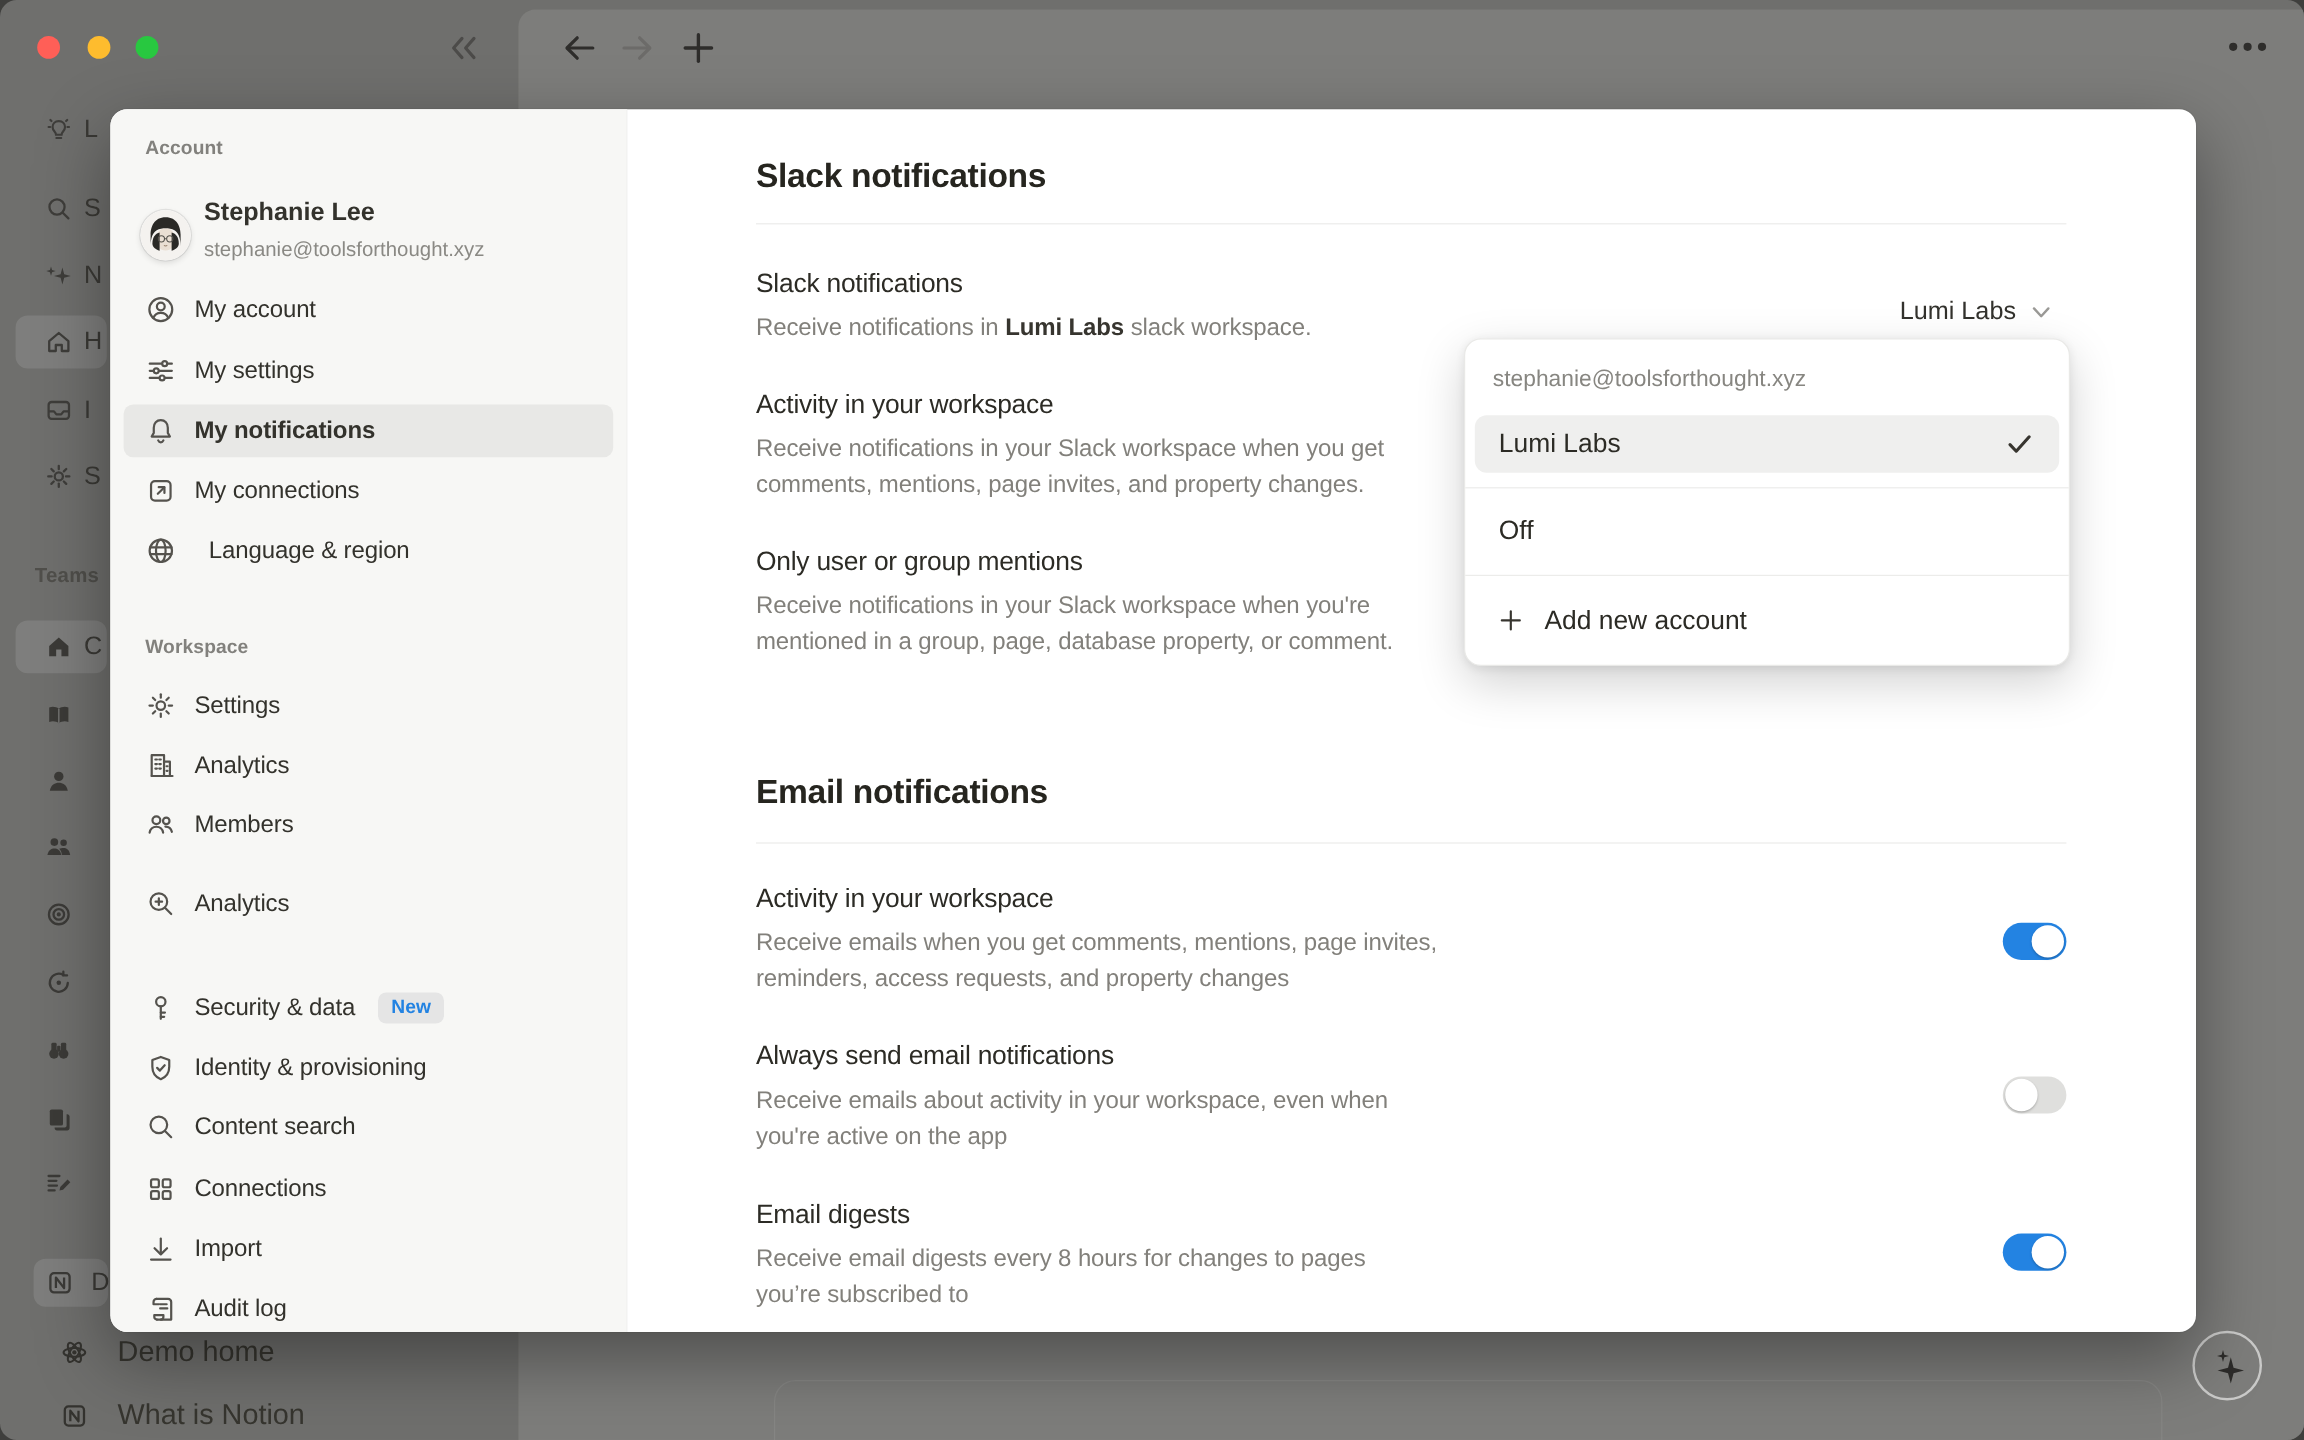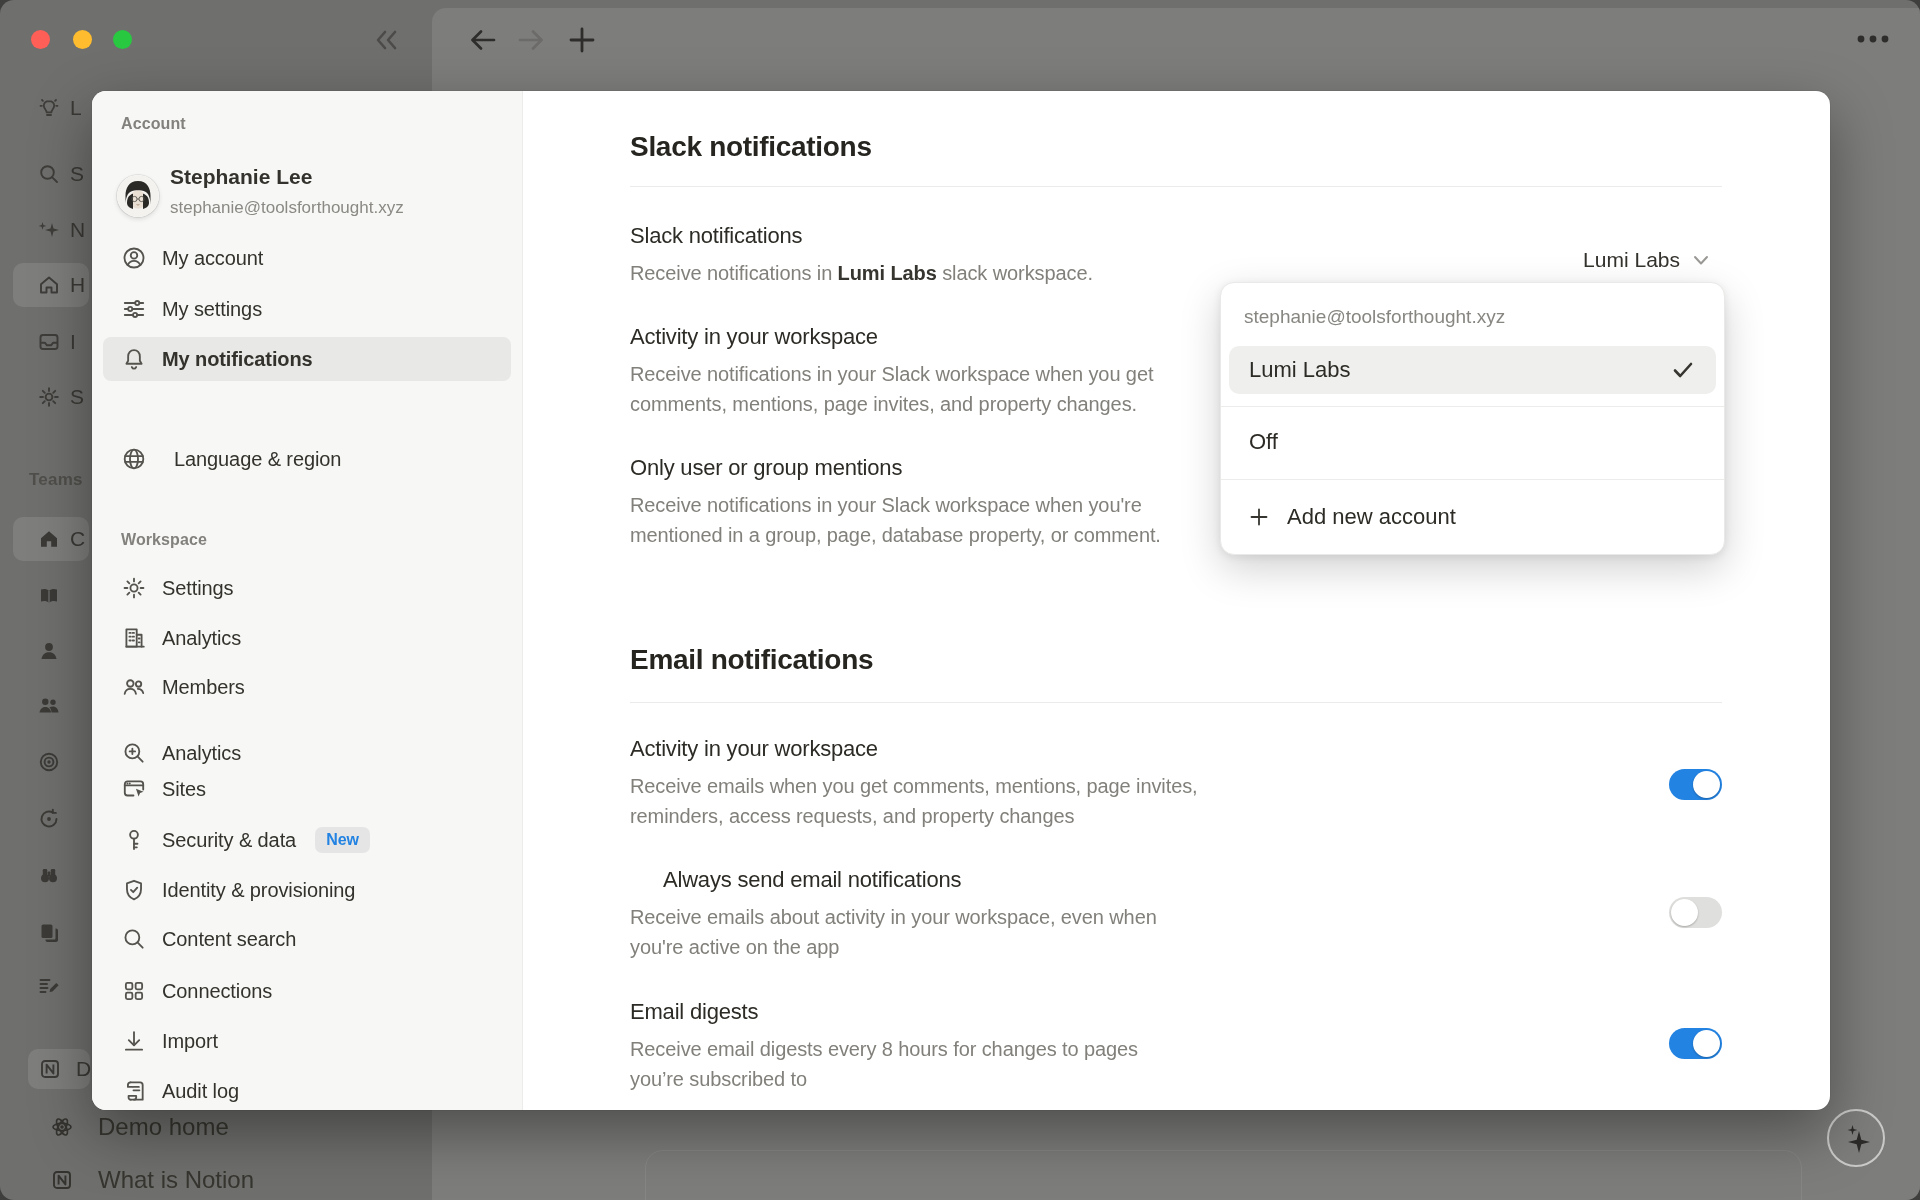--- a/index.html
+++ b/index.html
@@ -334,20 +334,30 @@
       </div>
       <div class="srow sel" style="top:246px;">
         <svg class="micon" viewBox="0 0 24 24">
               <g class="ic" stroke-width="1.9">
                 <path d="M12 3.8 C8.8 3.8 6.6 6.2 6.6 9.6 L6.6 13.6 L5 16.4 L19 16.4 L17.4 13.6 L17.4 9.6 C17.4 6.2 15.2 3.8 12 3.8 Z"></path>
                 <path d="M10 19.4 C10.4 20.3 11.1 20.9 12 20.9 C12.9 20.9 13.6 20.3 14 19.4"></path>
               </g>
             </svg>
         <span class="lbl">My notifications</span>
       </div>
+      <div class="srow" style="top:296px;">
+        <svg class="micon" viewBox="0 0 24 24">
+              <g class="ic">
+                <rect x="4.5" y="4.5" width="15" height="15" rx="3"></rect>
+                <path d="M9.7 14.3 L14.6 9.4"></path>
+                <path d="M10.4 9.2 H14.8 V13.6"></path>
+              </g>
+            </svg>
+        <span class="lbl">My connections</span>
+      </div>
       <div class="srow" style="top:346px;gap:27px;">
         <svg class="micon" viewBox="0 0 24 24">
               <g class="ic">
                 <circle cx="12" cy="12" r="8.6"></circle>
                 <ellipse cx="12" cy="12" rx="3.7" ry="8.6"></ellipse>
                 <path d="M3.8 9.4 H20.2"></path>
                 <path d="M3.8 14.6 H20.2"></path>
               </g>
             </svg>
         <span class="lbl">Language &amp; region</span>
@@ -404,32 +414,20 @@
         <svg class="micon" viewBox="0 0 24 24">
               <g class="ic">
                 <circle cx="10.5" cy="10.5" r="6.4"></circle>
                 <path d="M15.2 15.2 L20 20"></path>
                 <path d="M10.5 8 V13"></path>
                 <path d="M8 10.5 H13"></path>
               </g>
             </svg>
         <span class="lbl">Analytics</span>
       </div>
-      <div class="srow" style="top:676px;">
-        <svg class="micon" viewBox="0 0 24 24">
-              <g class="ic">
-                <path d="M20.5 12.5 V7.5 C20.5 6.1 19.4 5 18 5 H6 C4.6 5 3.5 6.1 3.5 7.5 V15.5 C3.5 16.9 4.6 18 6 18 H11.5"></path>
-                <path d="M3.5 8.6 H20.5"></path>
-                <path d="M5.9 6.9 H6"></path>
-                <path d="M8 6.9 H8.1"></path>
-              </g>
-              <path fill="#55534e" d="M13.8 11.8 L20.8 14.5 L17.6 15.8 L16.2 19 Z"></path>
-            </svg>
-        <span class="lbl">Sites</span>
-      </div>
       <div class="srow" style="top:727px;">
         <svg class="micon" viewBox="0 0 24 24">
               <g class="ic">
                 <circle cx="12" cy="7.2" r="3.6"></circle>
                 <path d="M12 10.8 V20.3"></path>
                 <path d="M12 15.5 H15.2"></path>
                 <path d="M12 18.8 H14.6"></path>
               </g>
             </svg>
         <span class="lbl">Security &amp; data</span>
@@ -512,21 +510,21 @@
     <div class="h1" style="left:538px;top:553px;">Email notifications</div>
     <div class="hr" style="top:611px;"></div>
 
     <div class="rtitle" style="left:538px;top:645px;">Activity in your workspace</div>
     <div class="rdesc" style="left:538px;top:680px;">Receive emails when you get comments, mentions, page invites,
 reminders, access requests, and property changes</div>
     <div class="toggle on" style="left:1577px;top:678px;">
           <div class="knob"></div>
         </div>
 
-    <div class="rtitle" style="left:538px;top:776px;margin-left:33px;">Always send email notifications</div>
+    <div class="rtitle" style="left:538px;top:776px;">Always send email notifications</div>
     <div class="rdesc" style="left:538px;top:811px;">Receive emails about activity in your workspace, even when
 you're active on the app</div>
     <div class="toggle" style="left:1577px;top:806px;">
           <div class="knob"></div>
         </div>
 
     <div class="rtitle" style="left:538px;top:908px;">Email digests</div>
     <div class="rdesc" style="left:538px;top:943px;">Receive email digests every 8 hours for changes to pages
 you’re subscribed to</div>
     <div class="toggle on" style="left:1577px;top:937px;">

